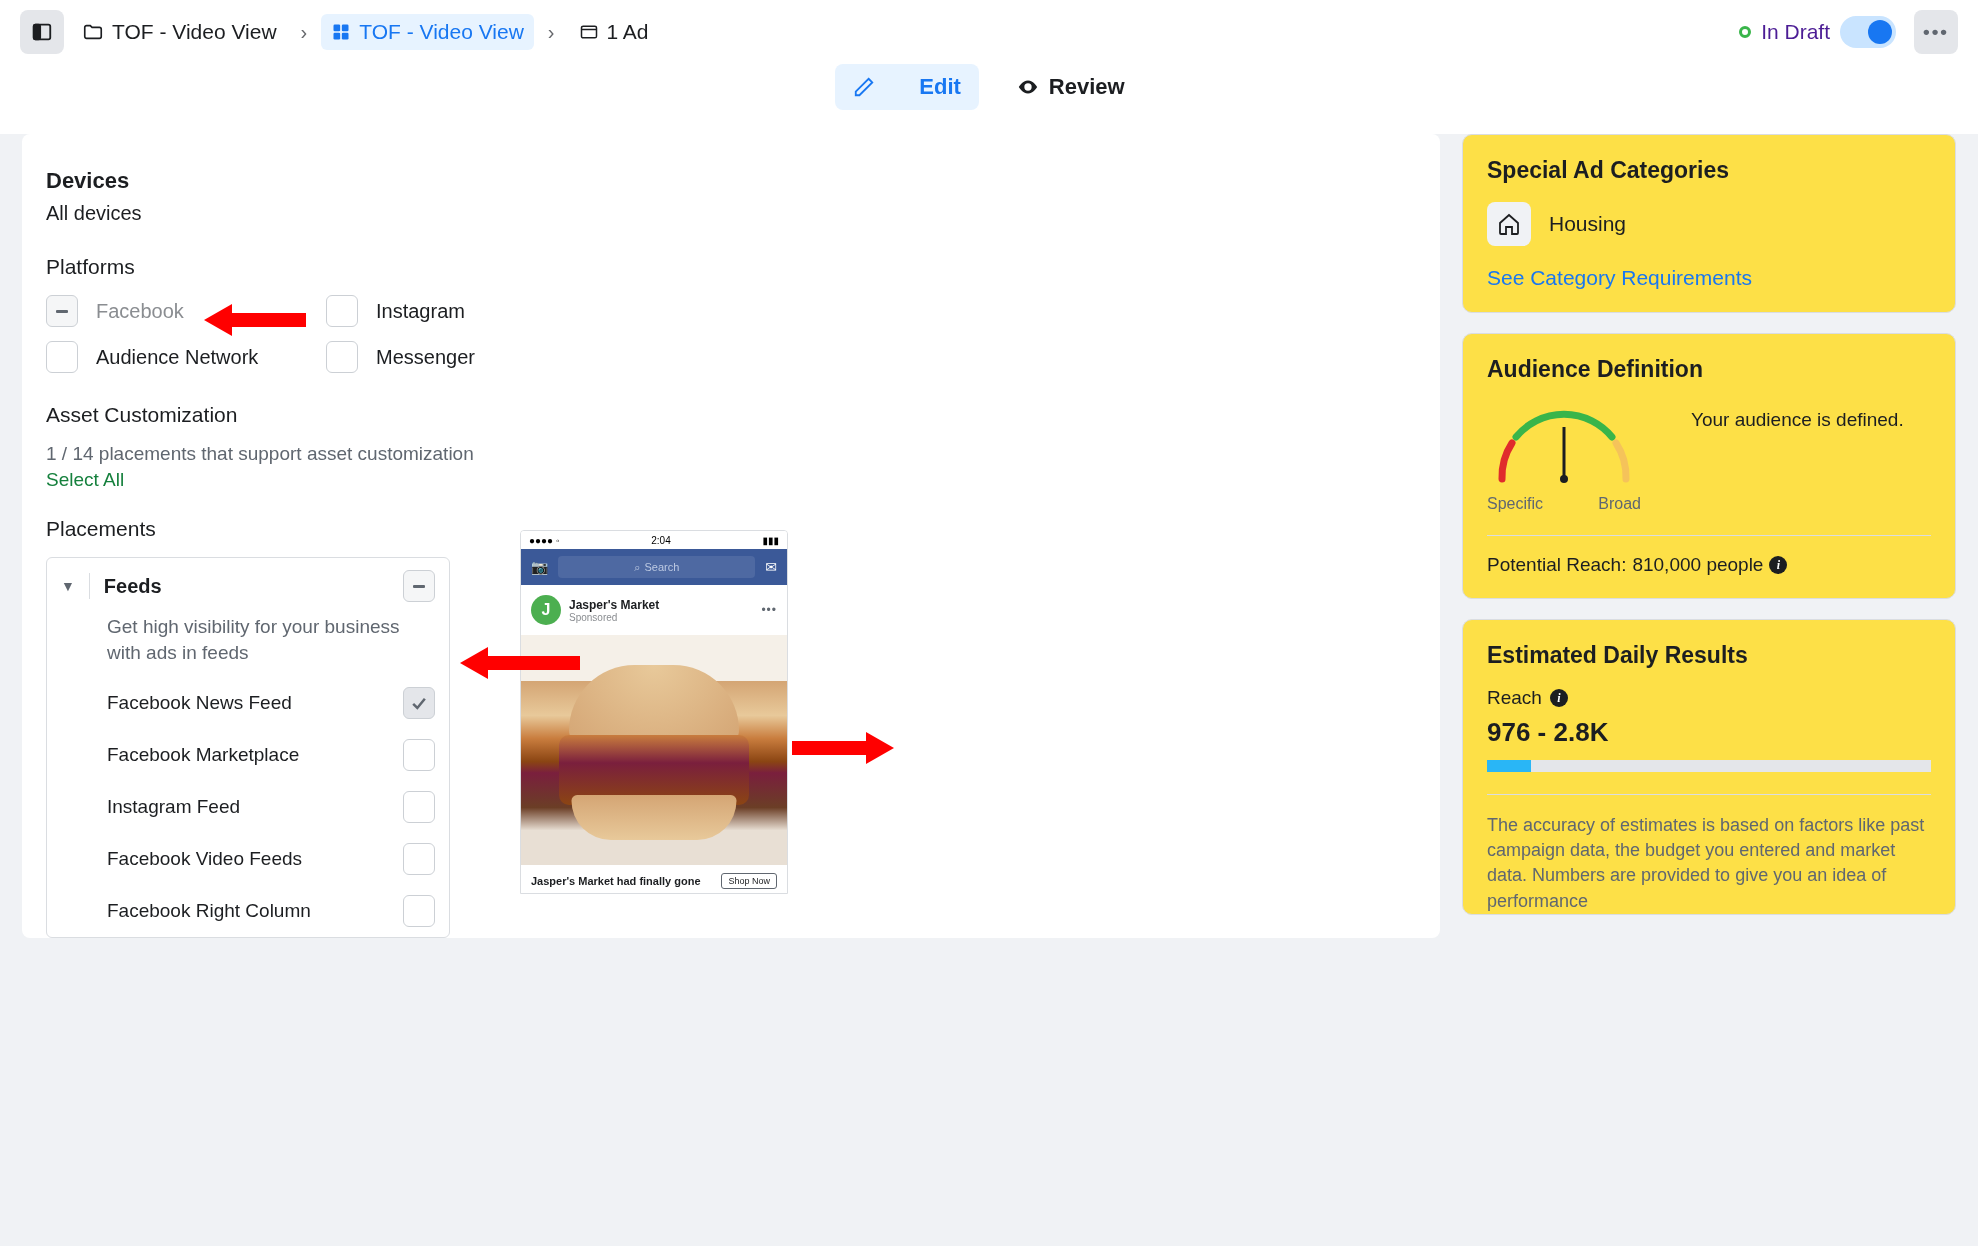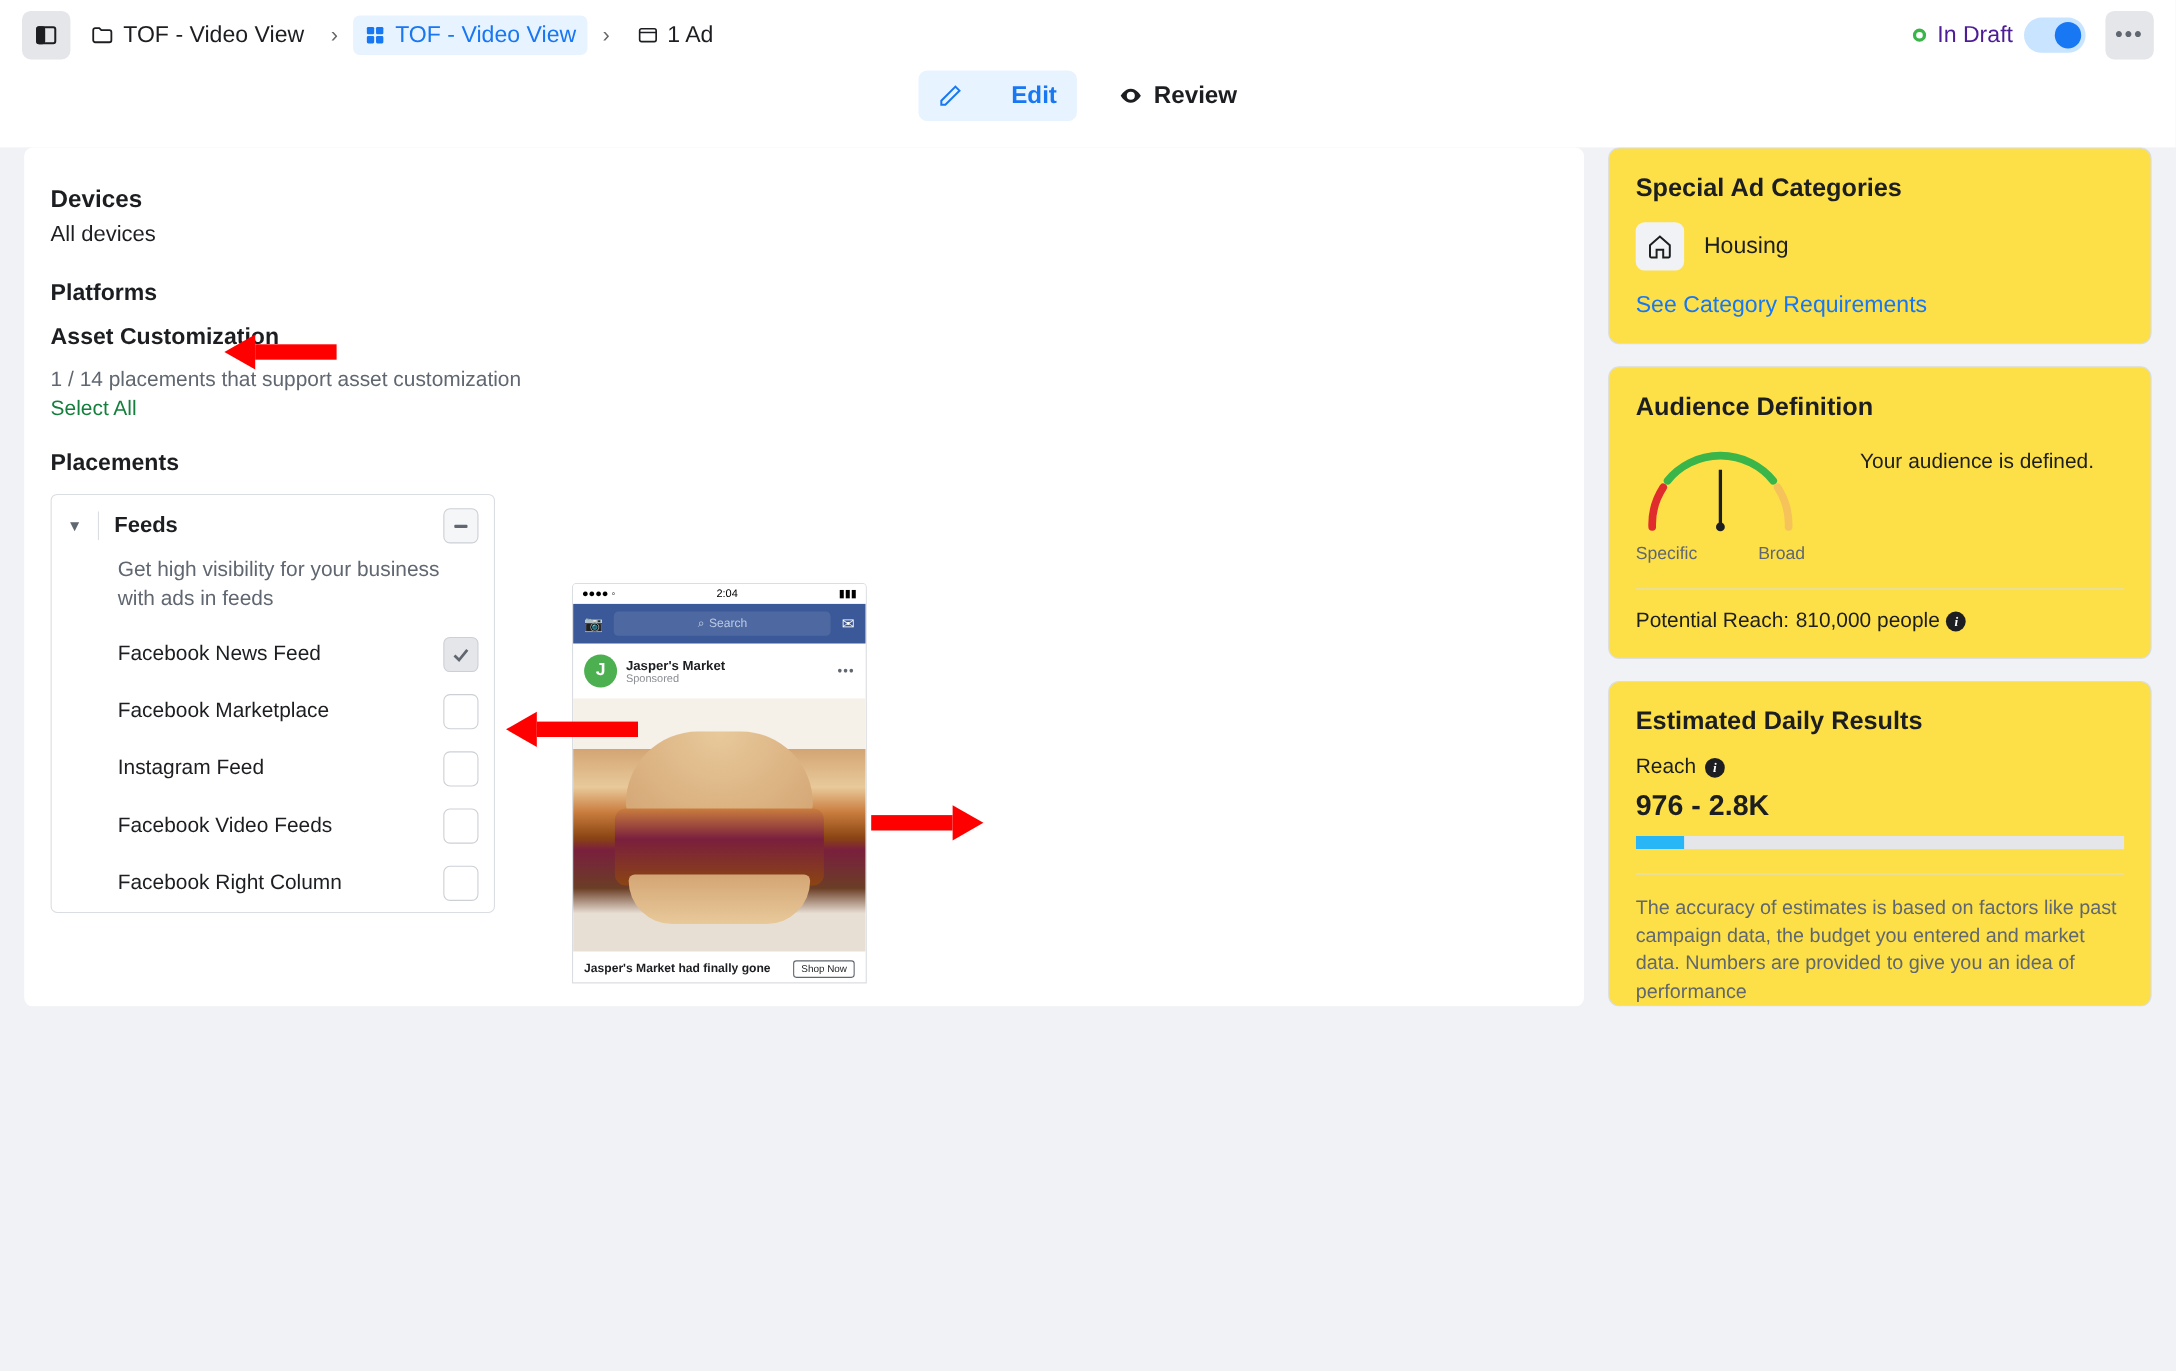--- a/index.html
+++ b/index.html
@@ -25,21 +25,21 @@
   .tab{display:flex;align-items:center;gap:10px;padding:10px 18px;border-radius:8px;font-size:22px;font-weight:600;color:#1c1e21;}
   .tab.active{background:#e7f3ff;color:#1877f2;gap:44px;}
   .tab svg{width:22px;height:22px;}
   
   
   .body{display:flex;gap:22px;padding:0 22px;}
   .main-panel{flex:1;background:#fff;border-radius:8px;padding:34px 24px 0 24px;min-height:760px;position:relative;}
   
   .sec-title{font-size:22px;font-weight:700;color:#1c1e21;margin-bottom:8px;}
   .sec-sub{font-size:20px;color:#1c1e21;margin-bottom:30px;}
-  .sub-title{font-size:21px;font-weight:700;color:#1c1e21;margin-bottom:16px;}
+  .sub-title{font-size:21px;font-weight:400;color:#1c1e21;margin-bottom:16px;}
   
   .platform-grid{display:grid;grid-template-columns:280px 280px;row-gap:14px;margin-bottom:30px;}
   .chk-row{display:flex;align-items:center;gap:18px;}
   .chk{width:32px;height:32px;border:1px solid #ccd0d5;border-radius:6px;background:#fff;display:flex;align-items:center;justify-content:center;}
   .chk.indet{background:#f5f6f7;}
   .chk.indet::after{content:"";width:12px;height:3px;background:#606770;border-radius:1px;}
   .chk.checked{background:#e4e6ea;}
   .chk.checked svg{width:20px;height:20px;stroke:#606770;}
   .chk-label{font-size:20px;color:#1c1e21;}
   .chk-label.muted{color:#8a8d91;}
@@ -170,20 +170,38 @@
   </div>
 </div>
 
 <div class="body">
   <div class="main-panel">
     
     <div class="sec-title">Devices</div>
     <div class="sec-sub">All devices</div>
     
     <div class="sub-title">Platforms</div>
+    <div class="platform-grid">
+      <div class="chk-row">
+        <div class="chk indet"></div>
+        <span class="chk-label muted">Facebook</span>
+      </div>
+      <div class="chk-row">
+        <div class="chk"></div>
+        <span class="chk-label">Instagram</span>
+      </div>
+      <div class="chk-row">
+        <div class="chk"></div>
+        <span class="chk-label">Audience Network</span>
+      </div>
+      <div class="chk-row">
+        <div class="chk"></div>
+        <span class="chk-label">Messenger</span>
+      </div>
+    </div>
     
     <div class="sub-title">Asset Customization</div>
     <div class="asset-desc">1 / 14 placements that support asset customization</div>
     <a class="link" href="#">Select All</a>
     
     <div class="sub-title">Placements</div>
     <div class="placements-box">
       <div class="ph-head">
         <span class="caret">▼</span>
         <span class="pipe"></span>

